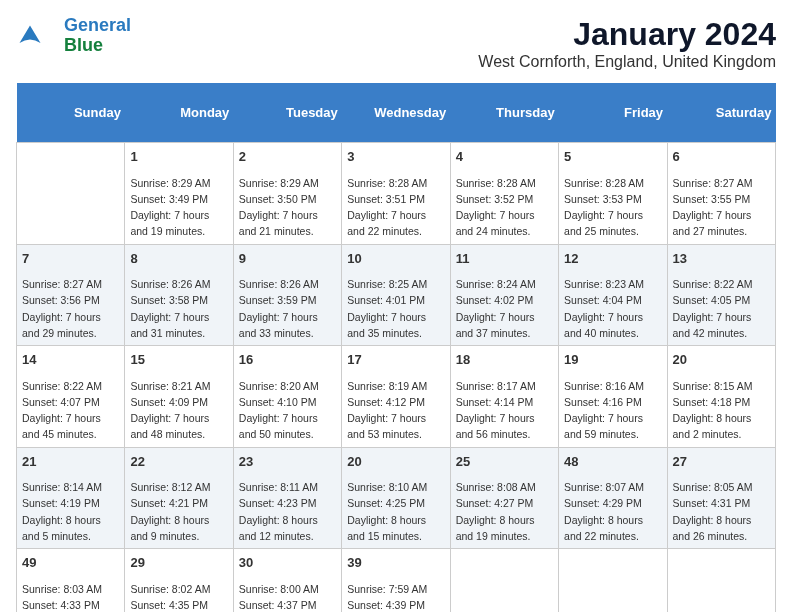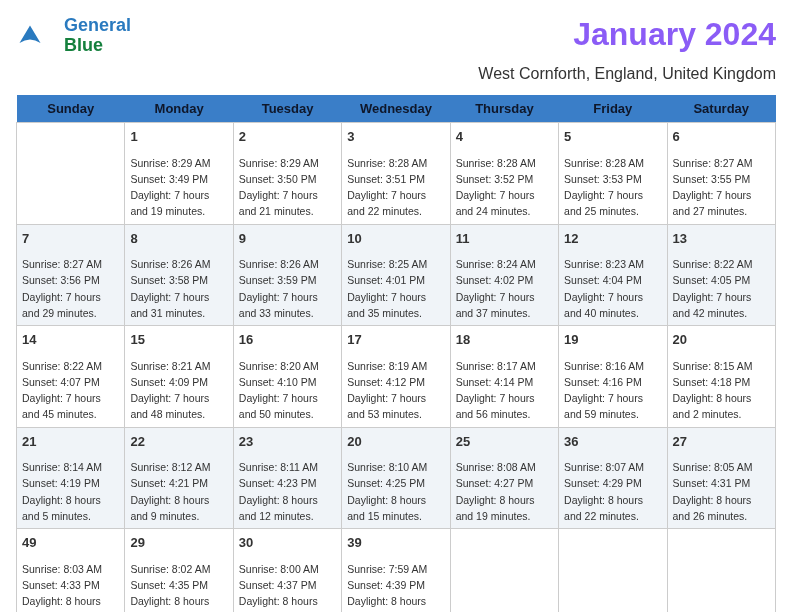--- a/index.html
+++ b/index.html
@@ -33,38 +33,37 @@
     .logo-icon {
       width: 28px;
       height: 28px;
     }
     .title-block {
       text-align: right;
     }
     .month-title {
       font-size: 32px;
       font-weight: bold;
-      color: #8b5cf6;
+      color: #0f172a;
     }
     .location-title {
       font-size: 16px;
       color: #333;
       font-weight: normal;
-      margin-top: 12px;
     }
     table {
       width: 100%;
       border-collapse: collapse;
       font-size: 11px;
     }
     th {
       background-color: #3a7ec8;
-      color: #0f172a;
-      padding: 6px 4px;
-      text-align: center;
+      color: #ffffff;
+      padding: 22px 4px;
+      text-align: right;
       font-size: 13px;
       font-weight: bold;
     }
     td {
       border: 1px solid #ccc;
       vertical-align: top;
       padding: 4px 5px;
       min-height: 80px;
       width: 14.28%;
       color: #333;
@@ -226,21 +225,21 @@
         </td>
         <td>
           <span class="day-number">20</span>
           <div class="day-info">Sunrise: 8:10 AM<br>Sunset: 4:25 PM<br>Daylight: 8 hours<br>and 15 minutes.</div>
         </td>
         <td>
           <span class="day-number">25</span>
           <div class="day-info">Sunrise: 8:08 AM<br>Sunset: 4:27 PM<br>Daylight: 8 hours<br>and 19 minutes.</div>
         </td>
         <td>
-          <span class="day-number">36</span>
+          <span class="day-number">48</span>
           <div class="day-info">Sunrise: 8:07 AM<br>Sunset: 4:29 PM<br>Daylight: 8 hours<br>and 22 minutes.</div>
         </td>
         <td>
           <span class="day-number">27</span>
           <div class="day-info">Sunrise: 8:05 AM<br>Sunset: 4:31 PM<br>Daylight: 8 hours<br>and 26 minutes.</div>
         </td>
       </tr>
       <tr>
         <td>
           <span class="day-number">49</span>

